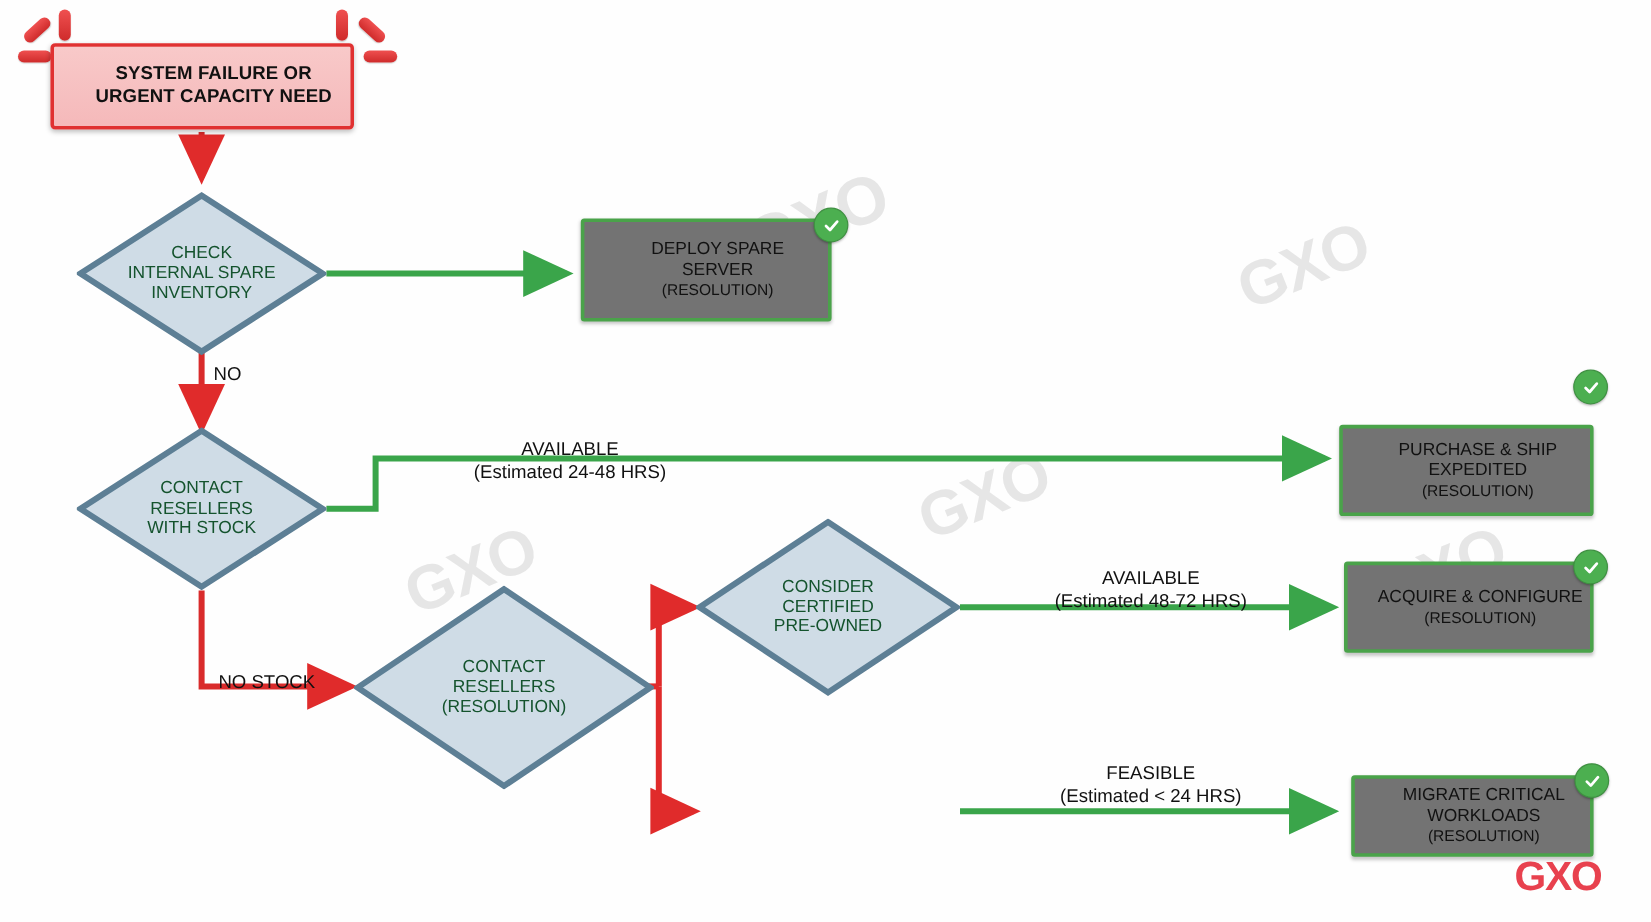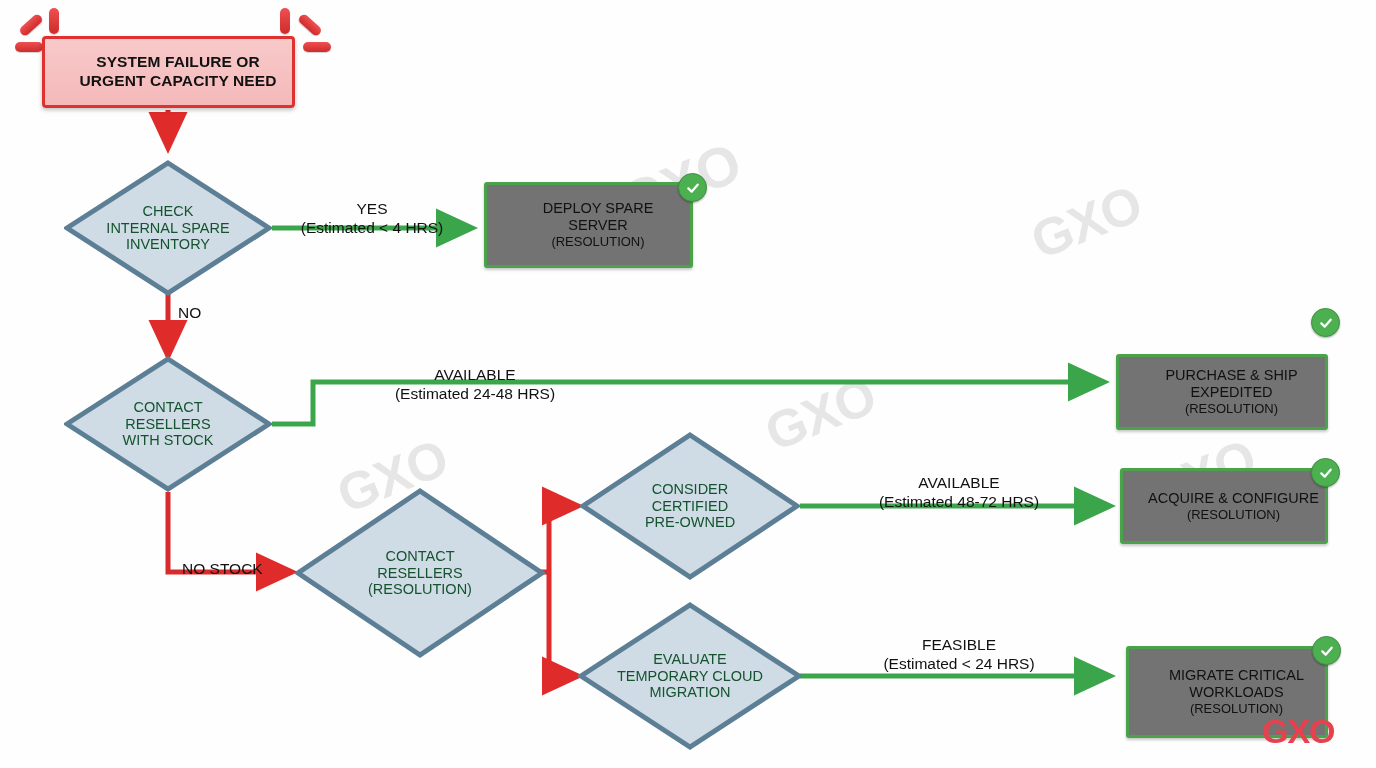--- a/index.html
+++ b/index.html
@@ -148,32 +148,20 @@
     </svg>
     <div class="diamond-label">
       <div>
         <div>CONSIDER</div>
         <div>CERTIFIED</div>
         <div>PRE-OWNED</div>
       </div>
     </div>
   </div>
 
-  <div class="diamond-wrap" style="left:578px;top:602px;width:224px;height:148px;">
-    <svg class="diamond-shape" viewBox="0 0 224 148">
-      <polygon points="112,3 221,74 112,145 3,74" fill="#cfdce6" stroke="#5d7f95" stroke-width="5"></polygon>
-    </svg>
-    <div class="diamond-label">
-      <div>
-        <div>EVALUATE</div>
-        <div>TEMPORARY CLOUD</div>
-        <div>MIGRATION</div>
-      </div>
-    </div>
-  </div>
 
   <div class="node res-box" style="left:484px;top:182px;width:209px;height:86px;flex-direction:column;">
     <div>DEPLOY SPARE</div>
     <div>SERVER</div>
     <div class="res-sub">(RESOLUTION)</div>
   </div>
   <div class="badge" style="left:678px;top:173px;">
     <svg viewBox="0 0 24 24">
       <path d="M5 12.5 L10 17.5 L19 7" stroke="#ffffff" stroke-width="3.4" fill="none" stroke-linecap="round" stroke-linejoin="round"></path>
     </svg>
@@ -193,35 +181,31 @@
   <div class="node res-box" style="left:1120px;top:468px;width:208px;height:76px;flex-direction:column;">
     <div>ACQUIRE &amp; CONFIGURE</div>
     <div class="res-sub">(RESOLUTION)</div>
   </div>
   <div class="badge" style="left:1311px;top:458px;">
     <svg viewBox="0 0 24 24">
       <path d="M5 12.5 L10 17.5 L19 7" stroke="#ffffff" stroke-width="3.4" fill="none" stroke-linecap="round" stroke-linejoin="round"></path>
     </svg>
   </div>
 
-  <div class="node res-box" style="left:1126px;top:646px;width:202px;height:92px;flex-direction:column;">
+  <div class="node res-box" style="left:1126px;top:646px;width:202px;height:68px;flex-direction:column;">
     <div>MIGRATE CRITICAL</div>
     <div>WORKLOADS</div>
     <div class="res-sub">(RESOLUTION)</div>
   </div>
   <div class="badge" style="left:1312px;top:636px;">
     <svg viewBox="0 0 24 24">
       <path d="M5 12.5 L10 17.5 L19 7" stroke="#ffffff" stroke-width="3.4" fill="none" stroke-linecap="round" stroke-linejoin="round"></path>
     </svg>
   </div>
 
-  <div class="elabel" style="left:282px;top:200px;width:180px;">
-    <div class="l1">YES</div>
-    <div class="l2">(Estimated &lt; 4 HRS)</div>
-  </div>
 
   <div class="elabel" style="left:178px;top:304px;width:60px;text-align:left;">
     <div class="l1">NO</div>
   </div>
 
   <div class="elabel" style="left:330px;top:366px;width:290px;">
     <div class="l1">AVAILABLE</div>
     <div class="l2">(Estimated 24-48 HRS)</div>
   </div>
 

